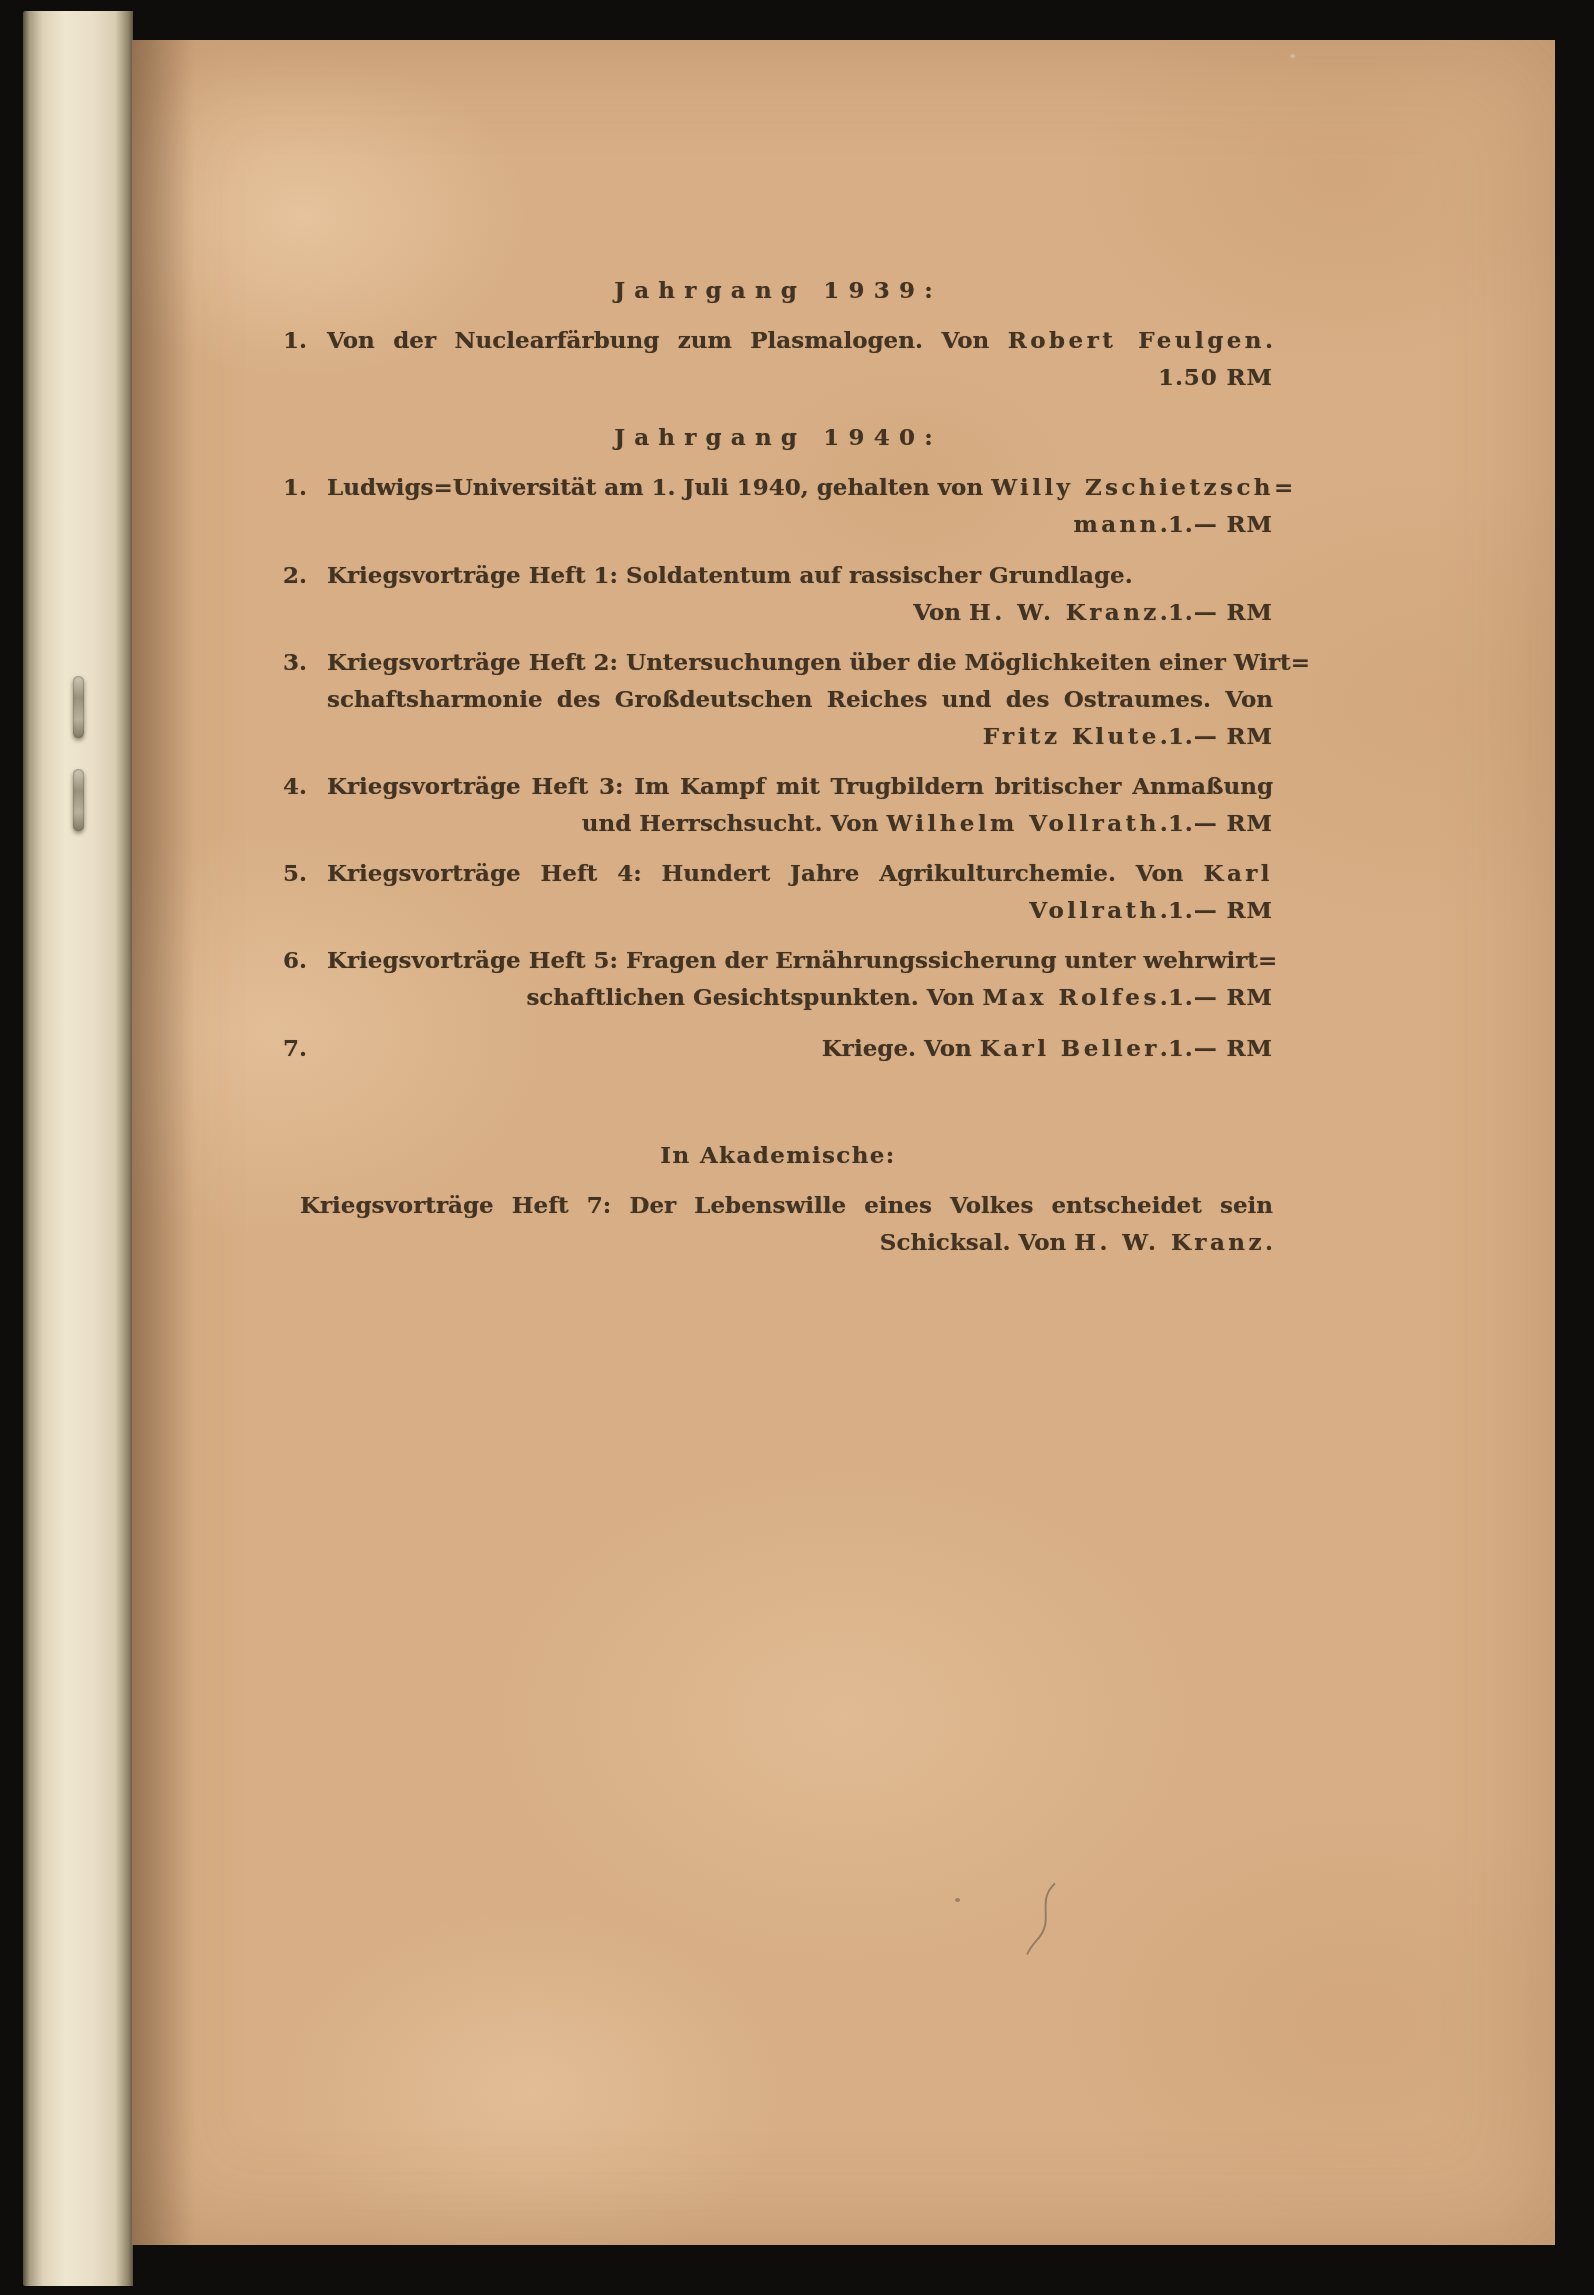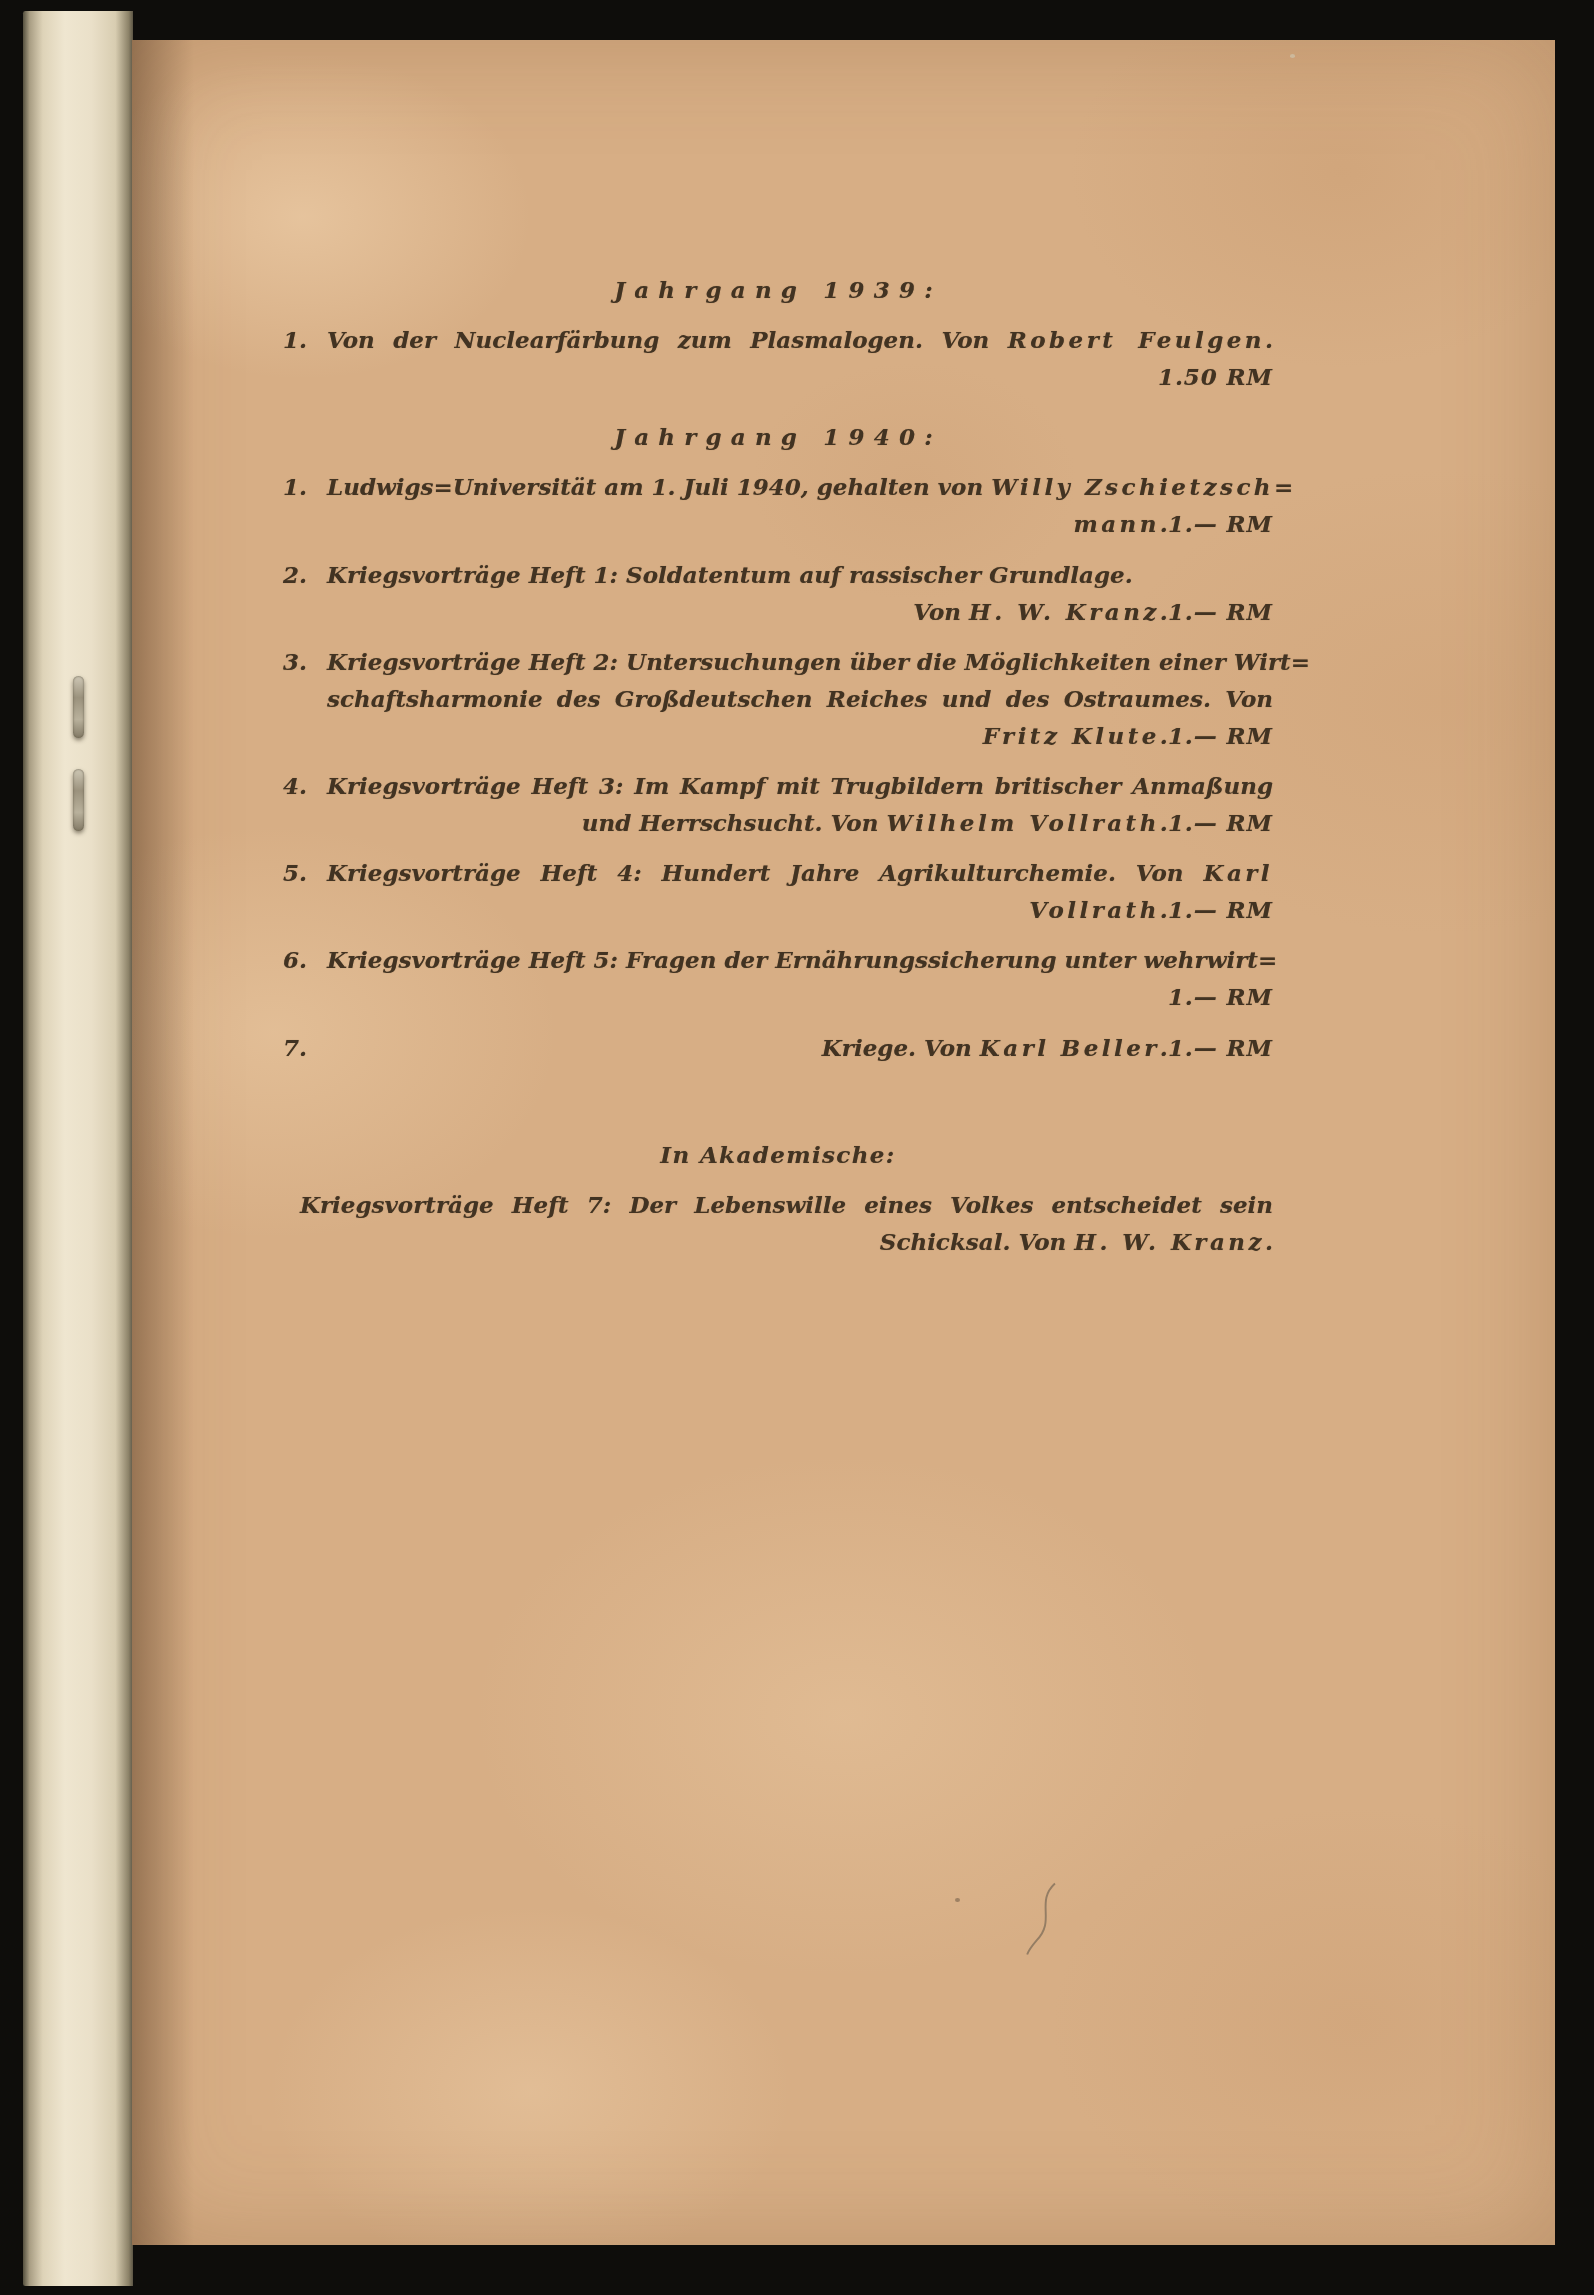--- a/index.html
+++ b/index.html
@@ -42,21 +42,20 @@
     background-image:
       radial-gradient(326px 233px at 12% 8%,  rgba(244,216,180,.50), transparent 70%),
       radial-gradient(388px 280px at 85% 6%,  rgba(197,150,106,.35), transparent 70%),
       radial-gradient(482px 334px at 92% 30%, rgba(201,154,110,.30), transparent 70%),
       radial-gradient(404px 295px at 10% 45%, rgba(241,211,173,.42), transparent 70%),
       radial-gradient(528px 373px at 50% 76%, rgba(240,210,172,.35), transparent 70%),
       radial-gradient(435px 311px at 86% 90%, rgba(199,151,107,.30), transparent 70%),
       radial-gradient(373px 264px at 28% 93%, rgba(245,217,181,.35), transparent 70%),
       radial-gradient(233px 171px at 55% 20%, rgba(198,152,110,.22), transparent 70%);
     box-shadow: inset 0 0 109px rgba(120,75,40,.28);
-    font-style: italic;
   }
   
   .page::before {
     content: "";
     position: absolute; left: 0; top: 0; bottom: 0; width: 62px;
     background: linear-gradient(90deg, rgba(70,45,25,.38), rgba(70,45,25,0));
     pointer-events: none;
   }
 
   
@@ -164,20 +163,21 @@
             <div class="line j">Kriegsvorträge Heft 4: Hundert Jahre Agrikulturchemie. Von <span class="sperr">Karl</span></div>
             <div class="lastline">
               <span class="lltext"><span class="sperr">Vollrath</span>.</span>
               <span class="price">1.— RM</span>
             </div>
           </div>
           <div class="entry">
             <span class="num">6.</span>
             <div class="line j">Kriegsvorträge Heft 5: Fragen der Ernährungssicherung unter wehrwirt=</div>
             <div class="lastline">
+              <span class="lltext">schaftlichen Gesichtspunkten. Von <span class="sperr">Max Rolfes</span>.</span>
               <span class="price">1.— RM</span>
             </div>
           </div>
           <div class="entry">
             <span class="num">7.</span>
             <div class="lastline">
               <span class="lltext">Kriege. Von <span class="sperr">Karl Beller</span>.</span>
               <span class="price">1.— RM</span>
             </div>
           </div>

